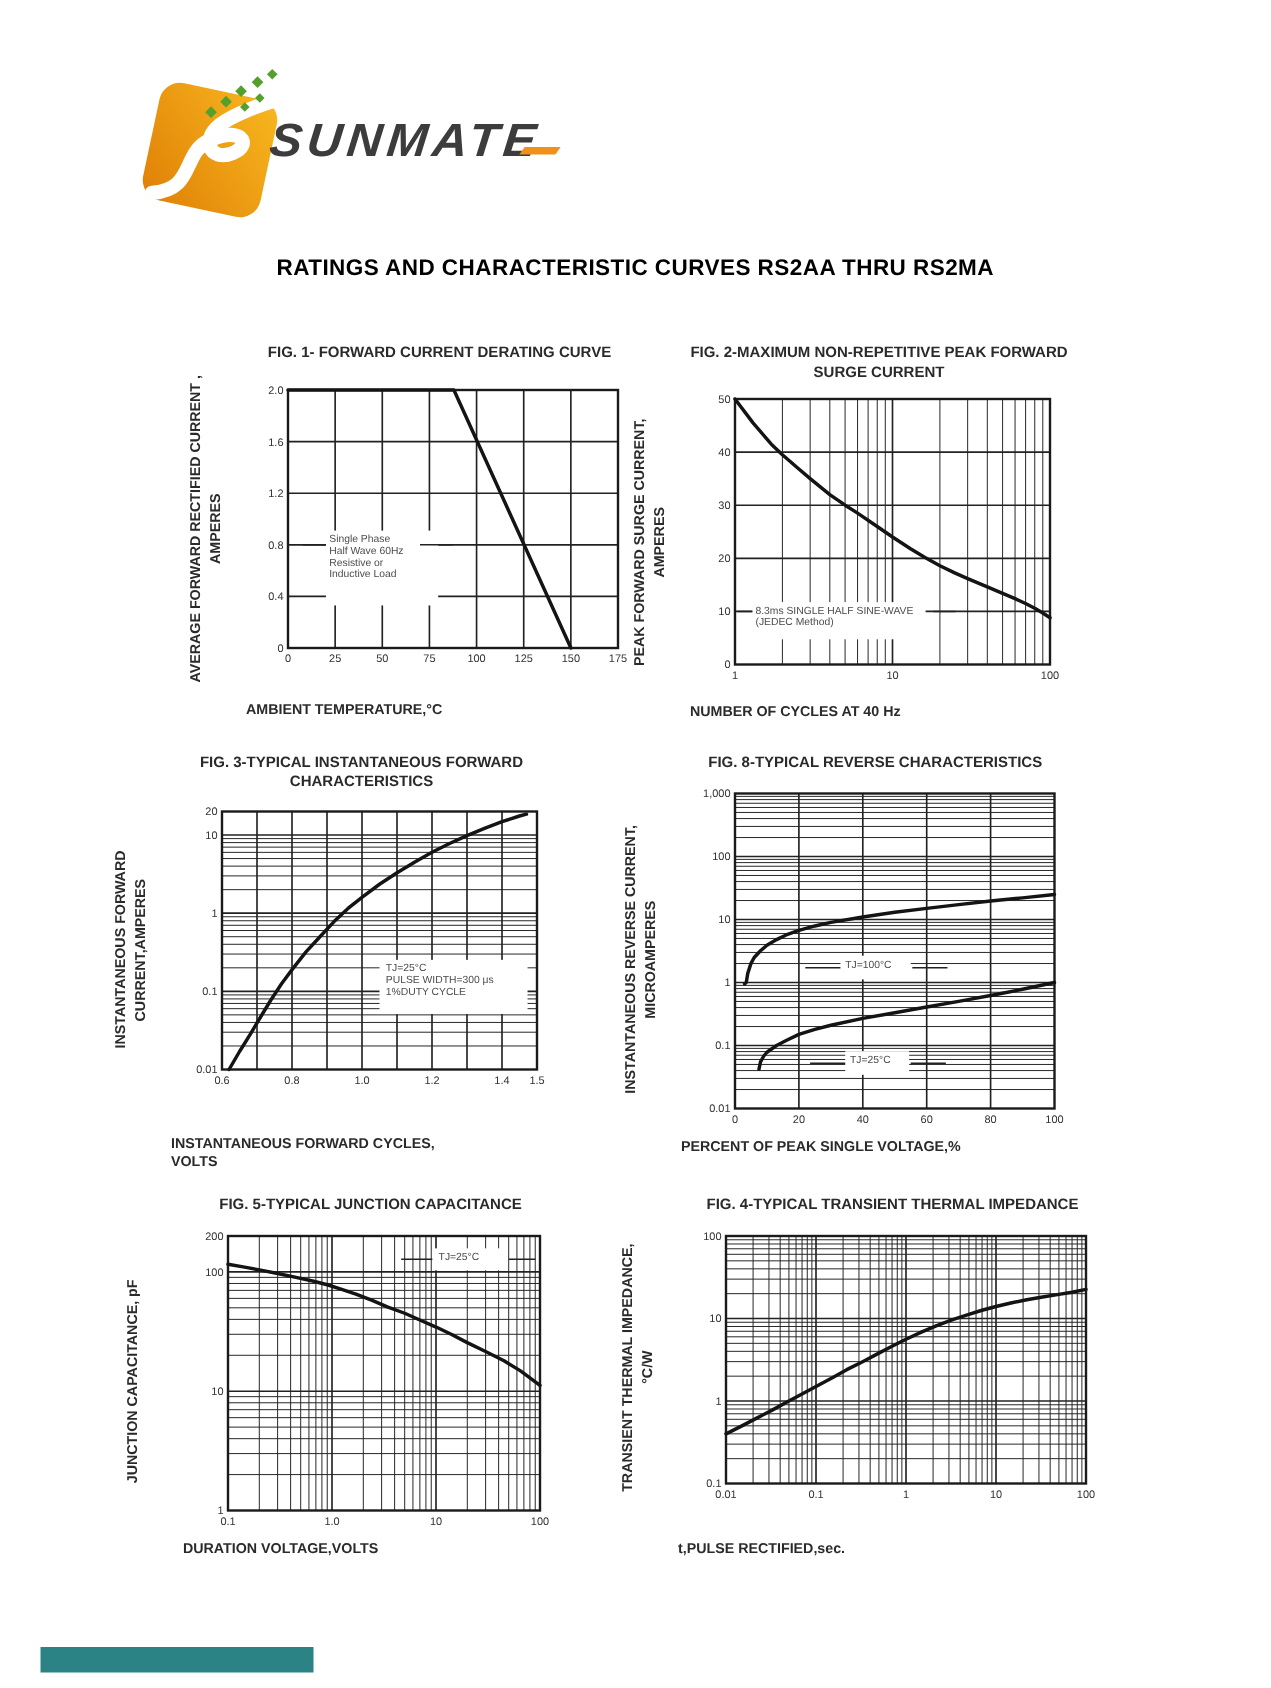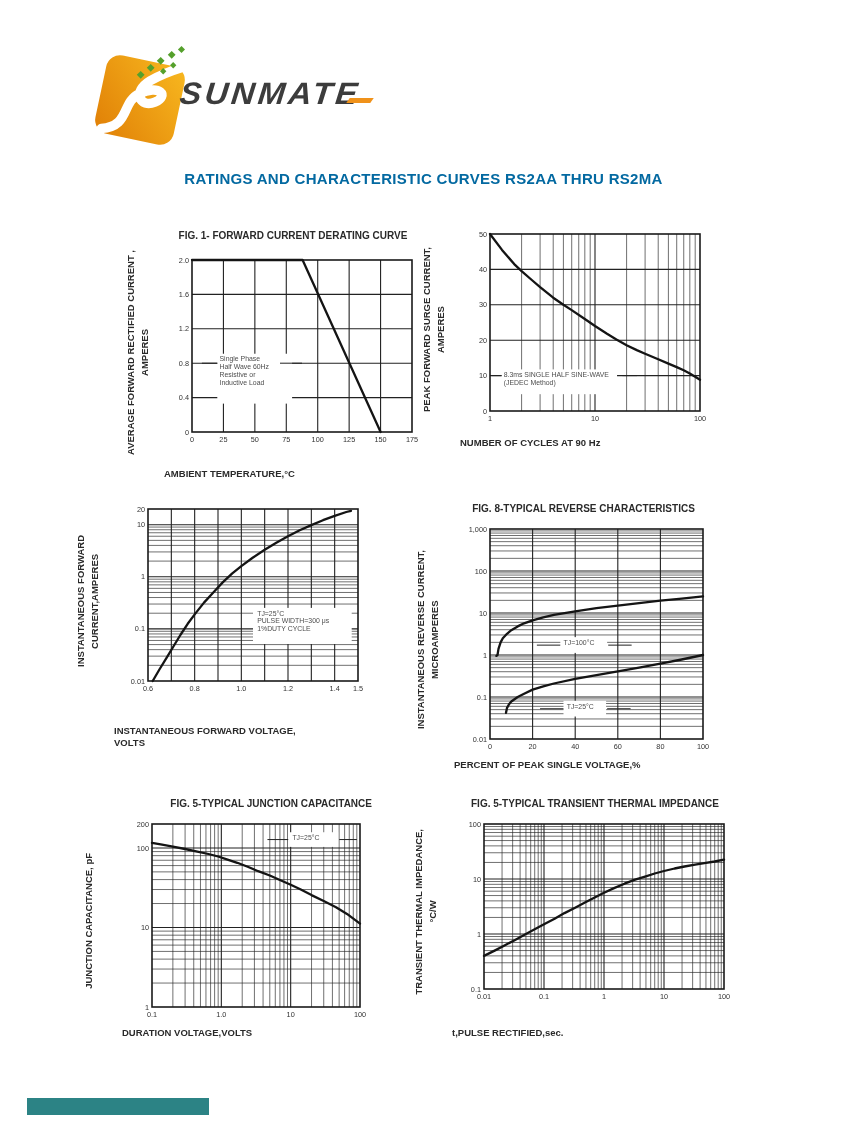--- a/index.html
+++ b/index.html
@@ -3,21 +3,21 @@
 <meta charset="utf-8">
 <style>
   * { margin:0; padding:0; box-sizing:border-box; }
   html,body { background:#ffffff; }
   body {
     width:847px; height:1125px; position:relative; overflow:hidden;
     font-family:"Liberation Sans", sans-serif; color:#222;
   }
   .page-title {
     position:absolute; top:170px; left:0; width:100%;
-    text-align:center; font-size:15px; font-weight:bold; letter-spacing:.3px; color:#0369a1;
+    text-align:center; font-size:15px; font-weight:bold; letter-spacing:.3px; color:#000000;
     white-space:pre-line;
   }
   
   .logo-wrap { position:absolute; left:78px; top:38px; width:330px; height:115px; }
   .logo-mark { position:absolute; left:0; top:0; }
   .logotype {
     position:absolute; left:100px; top:38px;
     font-size:31px; font-weight:bold; font-style:italic; letter-spacing:3px;
     transform:skewX(-6deg) scaleX(1.05); transform-origin:left bottom; color:#3c3c3c;
   }
@@ -111,20 +111,22 @@
         <text x="25" y="111.8" text-anchor="end" font-size="7.3" fill="#333" font-family="Liberation Sans, sans-serif">0.8</text>
         <text x="25" y="77.39999999999999" text-anchor="end" font-size="7.3" fill="#333" font-family="Liberation Sans, sans-serif">1.2</text>
         <text x="25" y="42.99999999999999" text-anchor="end" font-size="7.3" fill="#333" font-family="Liberation Sans, sans-serif">1.6</text>
         <text x="25" y="8.6" text-anchor="end" font-size="7.3" fill="#333" font-family="Liberation Sans, sans-serif">2.0</text>
       </svg>
   </div>
   <div class="xlabel" style="margin-left:40px; width:258px; margin-top:14px;">AMBIENT TEMPERATURE,°C</div>
 </div>
 
 <div class="fig" style="left:420px; top:230px;">
+  <div class="fig-title" style="margin-left:40px; width:252px;">FIG. 2-MAXIMUM NON-REPETITIVE PEAK FORWARD
+SURGE CURRENT</div>
   <div class="fig-body">
     <div class="ylabel">PEAK  FORWARD SURGE CURRENT,
 AMPERES</div>
     <svg class="chart" width="252" height="199">
         <line x1="61.608149544718025" y1="4" x2="61.608149544718025" y2="181" stroke="#222" stroke-width="0.65"></line>
         <line x1="80.09773174556456" y1="4" x2="80.09773174556456" y2="181" stroke="#222" stroke-width="0.65"></line>
         <line x1="93.21629908943605" y1="4" x2="93.21629908943605" y2="181" stroke="#222" stroke-width="0.65"></line>
         <line x1="103.39185045528198" y1="4" x2="103.39185045528198" y2="181" stroke="#222" stroke-width="0.65"></line>
         <line x1="111.70588129028258" y1="4" x2="111.70588129028258" y2="181" stroke="#222" stroke-width="0.65"></line>
         <line x1="118.73529420149697" y1="4" x2="118.73529420149697" y2="181" stroke="#222" stroke-width="0.65"></line>
@@ -154,24 +156,26 @@
         <text x="135" y="190.5" text-anchor="middle" font-size="7.3" fill="#333" font-family="Liberation Sans, sans-serif">10</text>
         <text x="240" y="190.5" text-anchor="middle" font-size="7.3" fill="#333" font-family="Liberation Sans, sans-serif">100</text>
         <text x="27" y="183.6" text-anchor="end" font-size="7.3" fill="#333" font-family="Liberation Sans, sans-serif">0</text>
         <text x="27" y="148.2" text-anchor="end" font-size="7.3" fill="#333" font-family="Liberation Sans, sans-serif">10</text>
         <text x="27" y="112.8" text-anchor="end" font-size="7.3" fill="#333" font-family="Liberation Sans, sans-serif">20</text>
         <text x="27" y="77.39999999999999" text-anchor="end" font-size="7.3" fill="#333" font-family="Liberation Sans, sans-serif">30</text>
         <text x="27" y="41.99999999999999" text-anchor="end" font-size="7.3" fill="#333" font-family="Liberation Sans, sans-serif">40</text>
         <text x="27" y="6.6" text-anchor="end" font-size="7.3" fill="#333" font-family="Liberation Sans, sans-serif">50</text>
       </svg>
   </div>
-  <div class="xlabel" style="margin-left:40px; width:252px; margin-top:8px;">NUMBER OF CYCLES AT 90 Hz</div>
+  <div class="xlabel" style="margin-left:40px; width:252px; margin-top:8px;">NUMBER OF CYCLES AT 40 Hz</div>
 </div>
 
 <div class="fig" style="left:74px; top:503px;">
+  <div class="fig-title" style="margin-left:40px; width:254px;">FIG. 3-TYPICAL INSTANTANEOUS FORWARD
+CHARACTERISTICS</div>
   <div class="fig-body">
     <div class="ylabel">INSTANTANEOUS FORWARD
 CURRENT,AMPERES</div>
     <svg class="chart" width="254" height="196">
         <line x1="57.33333333333333" y1="6" x2="57.33333333333333" y2="178" stroke="#222" stroke-width="1.1"></line>
         <line x1="80.66666666666669" y1="6" x2="80.66666666666669" y2="178" stroke="#222" stroke-width="1.1"></line>
         <line x1="104.00000000000001" y1="6" x2="104.00000000000001" y2="178" stroke="#222" stroke-width="1.1"></line>
         <line x1="127.33333333333334" y1="6" x2="127.33333333333334" y2="178" stroke="#222" stroke-width="1.1"></line>
         <line x1="150.66666666666669" y1="6" x2="150.66666666666669" y2="178" stroke="#222" stroke-width="1.1"></line>
         <line x1="174.00000000000003" y1="6" x2="174.00000000000003" y2="178" stroke="#222" stroke-width="1.1"></line>
@@ -216,21 +220,21 @@
         <text x="174" y="187.5" text-anchor="middle" font-size="7.3" fill="#333" font-family="Liberation Sans, sans-serif">1.2</text>
         <text x="220.66666666666666" y="187.5" text-anchor="middle" font-size="7.3" fill="#333" font-family="Liberation Sans, sans-serif">1.4</text>
         <text x="244" y="187.5" text-anchor="middle" font-size="7.3" fill="#333" font-family="Liberation Sans, sans-serif">1.5</text>
         <text x="31" y="180.6" text-anchor="end" font-size="7.3" fill="#333" font-family="Liberation Sans, sans-serif">0.01</text>
         <text x="31" y="128.49505087020475" text-anchor="end" font-size="7.3" fill="#333" font-family="Liberation Sans, sans-serif">0.1</text>
         <text x="31" y="76.39010174040948" text-anchor="end" font-size="7.3" fill="#333" font-family="Liberation Sans, sans-serif">1</text>
         <text x="31" y="24.28515261061424" text-anchor="end" font-size="7.3" fill="#333" font-family="Liberation Sans, sans-serif">10</text>
         <text x="31" y="8.6" text-anchor="end" font-size="7.3" fill="#333" font-family="Liberation Sans, sans-serif">20</text>
       </svg>
   </div>
-  <div class="xlabel" style="margin-left:40px; width:254px; margin-top:26px;">INSTANTANEOUS FORWARD VOLTAGE,
+  <div class="xlabel" style="margin-left:40px; width:254px; margin-top:26px;">INSTANTANEOUS FORWARD CYCLES,
 VOLTS</div>
 </div>
 
 <div class="fig" style="left:414px; top:503px;">
   <div class="fig-title" style="margin-left:40px; width:259px;">FIG. 8-TYPICAL REVERSE CHARACTERISTICS</div>
   <div class="fig-body">
     <div class="ylabel">INSTANTANEOUS REVERSE CURRENT,
 MICROAMPERES</div>
     <svg class="chart" width="259" height="234">
         <line x1="78.6" y1="6" x2="78.6" y2="216" stroke="#222" stroke-width="1.1"></line>
@@ -303,21 +307,21 @@
         <text x="33" y="134.6" text-anchor="end" font-size="7.3" fill="#333" font-family="Liberation Sans, sans-serif">1</text>
         <text x="33" y="92.6" text-anchor="end" font-size="7.3" fill="#333" font-family="Liberation Sans, sans-serif">10</text>
         <text x="33" y="50.599999999999994" text-anchor="end" font-size="7.3" fill="#333" font-family="Liberation Sans, sans-serif">100</text>
         <text x="33" y="8.6" text-anchor="end" font-size="7.3" fill="#333" font-family="Liberation Sans, sans-serif">1,000</text>
       </svg>
   </div>
   <div class="xlabel" style="margin-left:40px; width:259px; margin-top:2px;">PERCENT OF PEAK SINGLE VOLTAGE,%</div>
 </div>
 
 <div class="fig" style="left:82px; top:798px;">
-  <div class="fig-title" style="margin-left:40px; width:250px;text-align:right;">FIG. 5-TYPICAL JUNCTION CAPACITANCE</div>
+  <div class="fig-title" style="margin-left:40px; width:250px;">FIG. 5-TYPICAL JUNCTION CAPACITANCE</div>
   <div class="fig-body">
     <div class="ylabel">JUNCTION CAPACITANCE, pF</div>
     <svg class="chart" width="250" height="207">
         <line x1="50.871413032702705" y1="6" x2="50.871413032702705" y2="189" stroke="#222" stroke-width="0.65"></line>
         <line x1="63.080406993896595" y1="6" x2="63.080406993896595" y2="189" stroke="#222" stroke-width="0.65"></line>
         <line x1="71.74282606540538" y1="6" x2="71.74282606540538" y2="189" stroke="#222" stroke-width="0.65"></line>
         <line x1="78.46192030063062" y1="6" x2="78.46192030063062" y2="189" stroke="#222" stroke-width="0.65"></line>
         <line x1="83.9518200265993" y1="6" x2="83.9518200265993" y2="189" stroke="#222" stroke-width="0.65"></line>
         <line x1="88.59346410765515" y1="6" x2="88.59346410765515" y2="189" stroke="#222" stroke-width="0.65"></line>
         <line x1="92.61423909810809" y1="6" x2="92.61423909810809" y2="189" stroke="#222" stroke-width="0.65"></line>
@@ -371,21 +375,21 @@
         <text x="27" y="191.6" text-anchor="end" font-size="7.3" fill="#333" font-family="Liberation Sans, sans-serif">1</text>
         <text x="27" y="112.07039788927487" text-anchor="end" font-size="7.3" fill="#333" font-family="Liberation Sans, sans-serif">10</text>
         <text x="27" y="32.54079577854973" text-anchor="end" font-size="7.3" fill="#333" font-family="Liberation Sans, sans-serif">100</text>
         <text x="27" y="8.6" text-anchor="end" font-size="7.3" fill="#333" font-family="Liberation Sans, sans-serif">200</text>
       </svg>
   </div>
   <div class="xlabel" style="margin-left:40px; width:250px; margin-top:2px;">DURATION VOLTAGE,VOLTS</div>
 </div>
 
 <div class="fig" style="left:412px; top:798px;">
-  <div class="fig-title" style="margin-left:40px; width:286px;">FIG. 5-TYPICAL TRANSIENT THERMAL IMPEDANCE</div>
+  <div class="fig-title" style="margin-left:40px; width:286px;">FIG. 4-TYPICAL TRANSIENT THERMAL IMPEDANCE</div>
   <div class="fig-body">
     <div class="ylabel">TRANSIENT THERMAL IMPEDANCE,
 °C/W</div>
     <svg class="chart" width="286" height="189">
         <line x1="50.061799739838875" y1="6" x2="50.061799739838875" y2="171" stroke="#222" stroke-width="0.65"></line>
         <line x1="60.62727528317974" y1="6" x2="60.62727528317974" y2="171" stroke="#222" stroke-width="0.65"></line>
         <line x1="68.12359947967775" y1="6" x2="68.12359947967775" y2="171" stroke="#222" stroke-width="0.65"></line>
         <line x1="73.93820026016112" y1="6" x2="73.93820026016112" y2="171" stroke="#222" stroke-width="0.65"></line>
         <line x1="78.68907502301862" y1="6" x2="78.68907502301862" y2="171" stroke="#222" stroke-width="0.65"></line>
         <line x1="82.70588240085542" y1="6" x2="82.70588240085542" y2="171" stroke="#222" stroke-width="0.65"></line>

